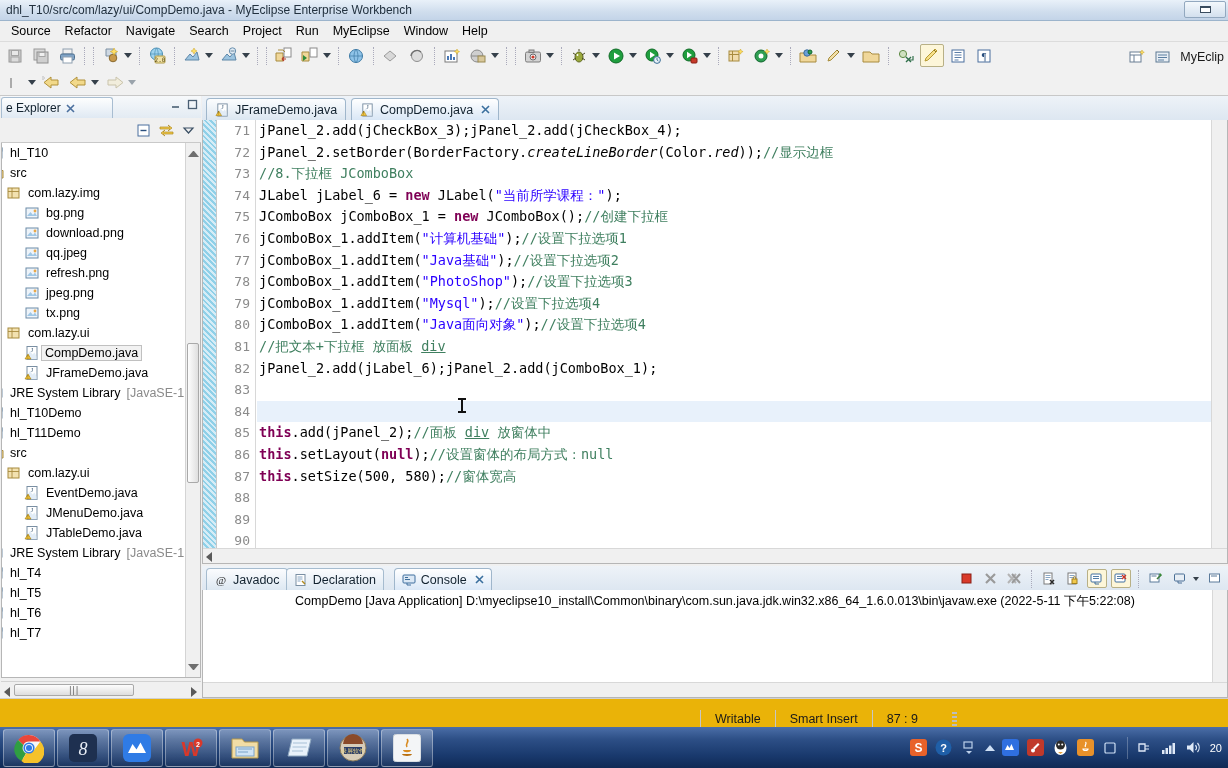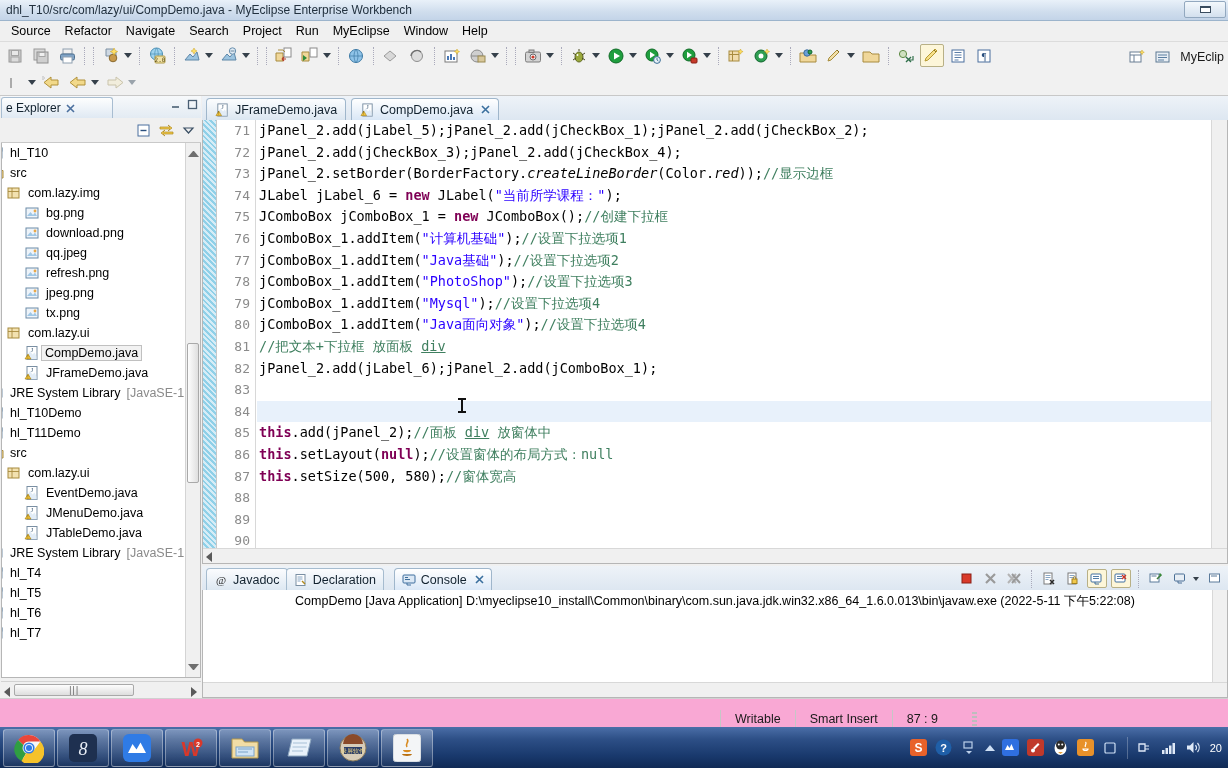--- a/index.html
+++ b/index.html
@@ -260,22 +260,22 @@
     border-left: 1px solid #d8d8d8;
   }
   .con-hscroll {
     position: absolute; left: 0; bottom: 0; width: 1026px; height: 15px;
     background: #f0f0f0; border-top: 1px solid #d8d8d8;
   }
 
   
   .statusbar {
     position: absolute; left: 0; top: 698px; width: 1228px; height: 41px;
-    background: #f9a8d4; border-top: 1px solid #d0d0d0;
-    display: flex; align-items: center; padding-left: 20px;
+    background: #eab308; border-top: 1px solid #d0d0d0;
+    display: flex; align-items: center;
   }
   .st-cell {
     font-size: 12.5px; color: #1a1a1a; padding: 0 14px; height: 18px;
     display: flex; align-items: center; border-left: 1px solid #c6c6c6;
   }
   .st-grip {
     width: 5px; height: 14px; margin-left: 20px;
     background: repeating-linear-gradient(#bdbdbd 0 2px, transparent 2px 4px);
   }
 
@@ -944,23 +944,23 @@
             <div class="ln">84</div>
             <div class="ln">85</div>
             <div class="ln">86</div>
             <div class="ln">87</div>
             <div class="ln">88</div>
             <div class="ln">89</div>
             <div class="ln">90</div>
           </div>
         <div class="gutter-sep"></div>
         <div class="codelines" id="codelines">
-            <div class="cline">        jPanel_2.add(jLabel_5);jPanel_2.add(jCheckBox_1);jPanel_2.add(jCheckBox_2);</div>
             <div class="cline">        jPanel_2.add(jCheckBox_3);jPanel_2.add(jCheckBox_4);</div>
             <div class="cline">        jPanel_2.setBorder(BorderFactory.<span class="ital">createLineBorder</span>(Color.<span class="ital">red</span>));<span class="cmt">//显示边框</span></div>
+            <div class="cline">        <span class="cmt">//8.下拉框 JComboBox</span></div>
             <div class="cline">        JLabel jLabel_6 = <span class="kw">new</span> JLabel(<span class="str">"当前所学课程："</span>);</div>
             <div class="cline">        JComboBox jComboBox_1 = <span class="kw">new</span> JComboBox();<span class="cmt">//创建下拉框</span></div>
             <div class="cline">        jComboBox_1.addItem(<span class="str">"计算机基础"</span>);<span class="cmt">//设置下拉选项1</span></div>
             <div class="cline">        jComboBox_1.addItem(<span class="str">"Java基础"</span>);<span class="cmt">//设置下拉选项2</span></div>
             <div class="cline">        jComboBox_1.addItem(<span class="str">"PhotoShop"</span>);<span class="cmt">//设置下拉选项3</span></div>
             <div class="cline">        jComboBox_1.addItem(<span class="str">"Mysql"</span>);<span class="cmt">//设置下拉选项4</span></div>
             <div class="cline">        jComboBox_1.addItem(<span class="str">"Java面向对象"</span>);<span class="cmt">//设置下拉选项4</span></div>
             <div class="cline">        <span class="cmt">//把文本+下拉框 放面板 <span class="und">div</span></span></div>
             <div class="cline">        jPanel_2.add(jLabel_6);jPanel_2.add(jComboBox_1);</div>
             <div class="cline"></div>

